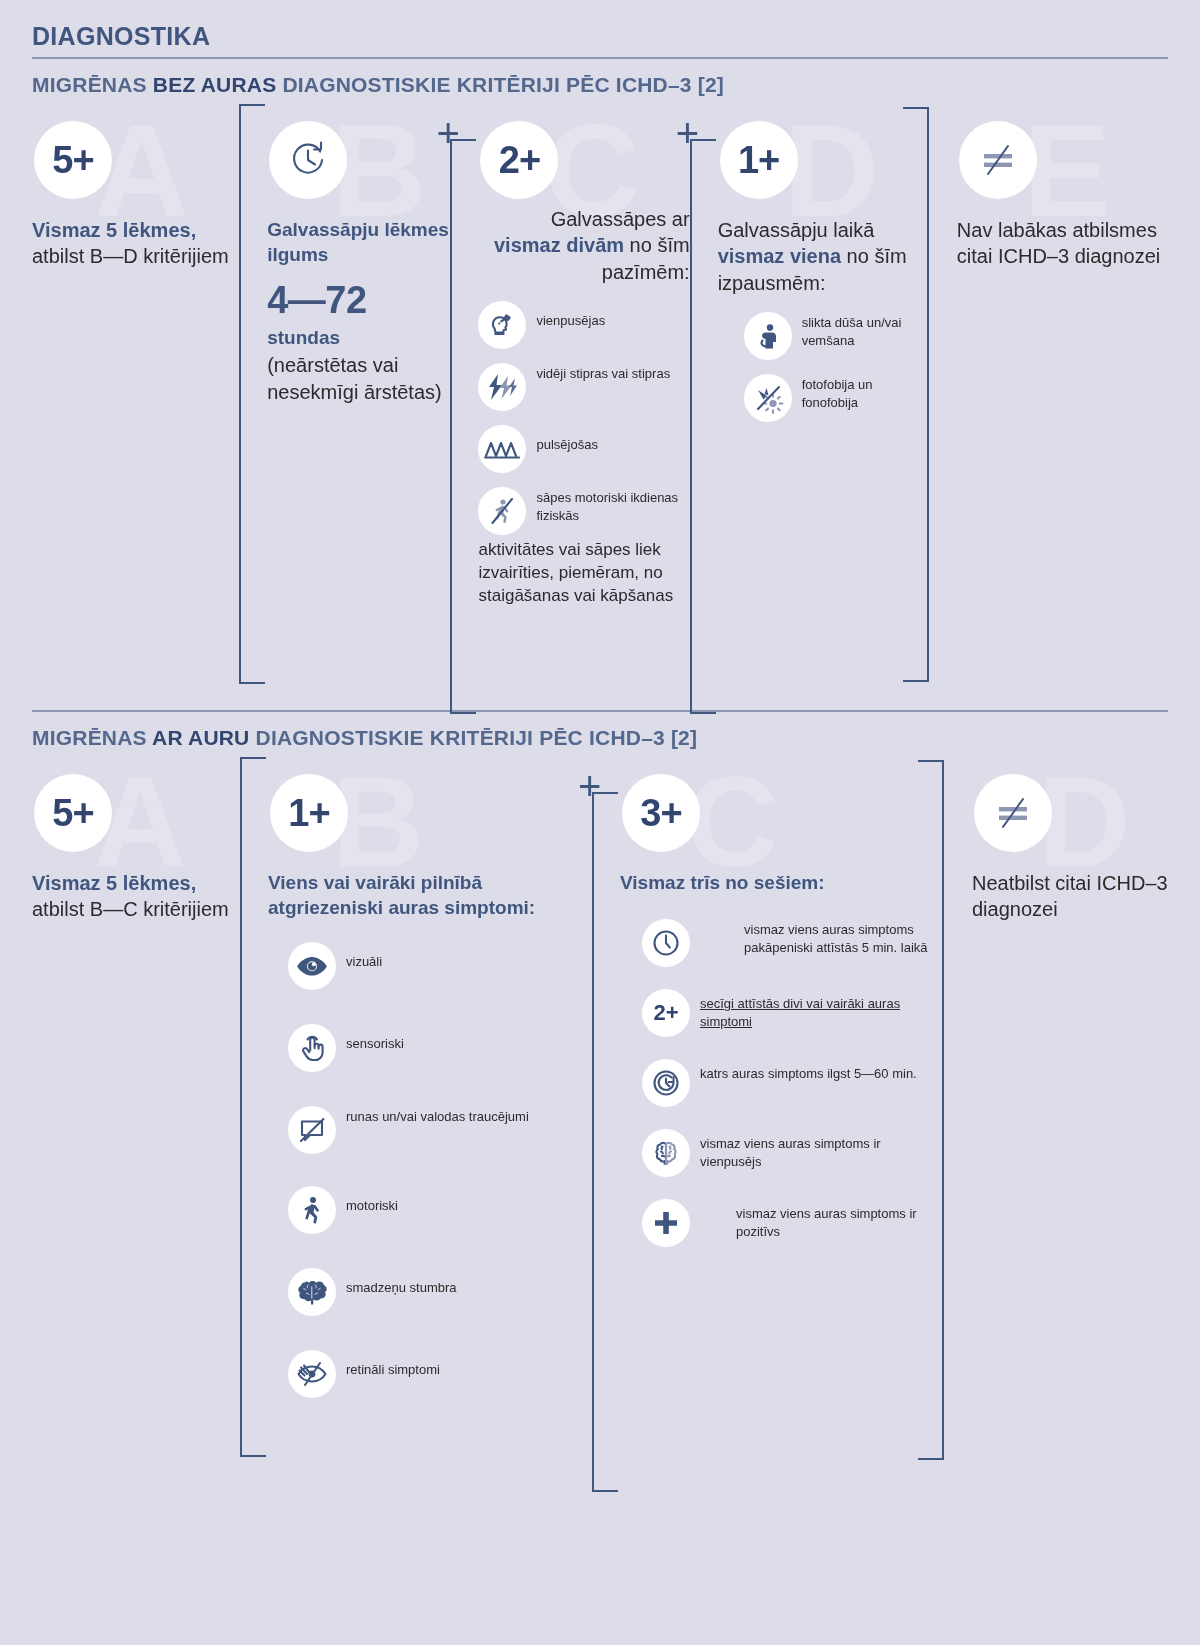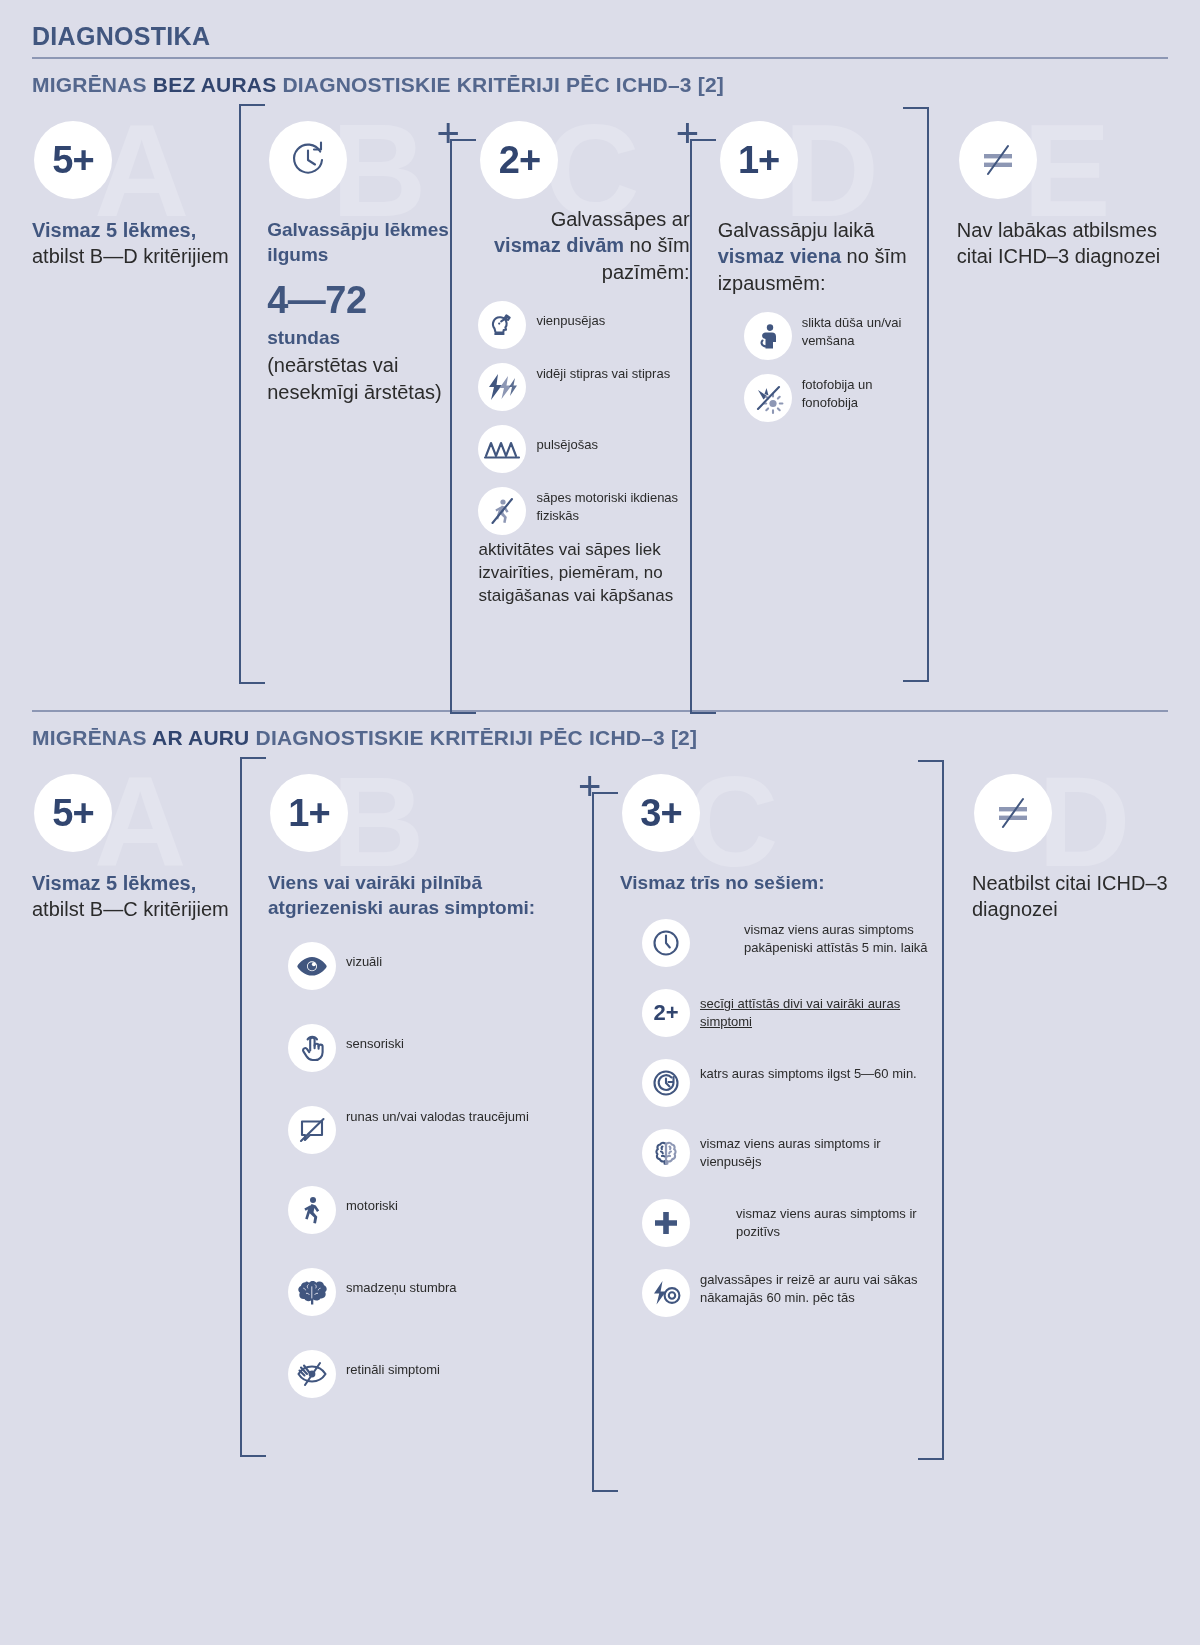--- a/index.html
+++ b/index.html
@@ -414,32 +414,20 @@
           <span class="ic">
             <svg width="28" height="28" viewBox="0 0 28 28">
               <path class="f1" d="M11.2 3h5.6v8.2H25v5.6h-8.2V25h-5.6v-8.2H3v-5.6h8.2z"></path>
             </svg>
           </span>
           <span class="tx tall" style="padding-top:6px;margin-left:36px;">
             <span class="blue-bold">vismaz viens</span><span> auras simptoms ir </span><span class="blue-bold">pozitīvs</span>
           </span>
         </div>
 
-        <div class="item">
-          <span class="ic">
-            <svg width="30" height="28" viewBox="0 0 30 28">
-              <path class="f1" d="M11.5 2 L3 14.5 L8.2 14.5 L5.5 25.5 L15 12.5 L9.6 12.5 Z"></path>
-              <circle class="s1" stroke-width="2" cx="21" cy="16.5" r="7.4"></circle>
-              <circle class="s1" stroke-width="2" cx="21" cy="16.5" r="3.2"></circle>
-            </svg>
-          </span>
-          <span class="tx tall" style="padding-top:2px;">
-            <span>galvassāpes ir </span><span class="blue-bold">reizē ar auru</span><span> vai sākas nākamajās 60 min. pēc tās</span>
-          </span>
-        </div>
 
       </div>
     </div>
 
     <div class="col" style="width:224px;padding-top:10px;padding-left:28px;">
       <div class="bracket right" style="height:700px;left:-28px;width:28px;top:0;"></div>
       <div class="ghost g2" style="left:94px;top:-2px;">D</div>
       <div class="badge icon-badge" style="margin-left:2px;margin-top:4px;">
         <span>
           <svg width="44" height="40" viewBox="0 0 44 40">

